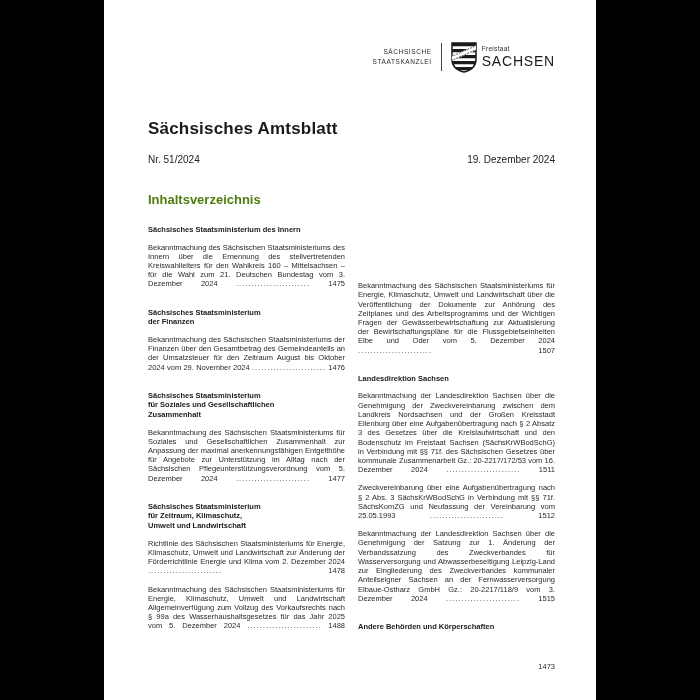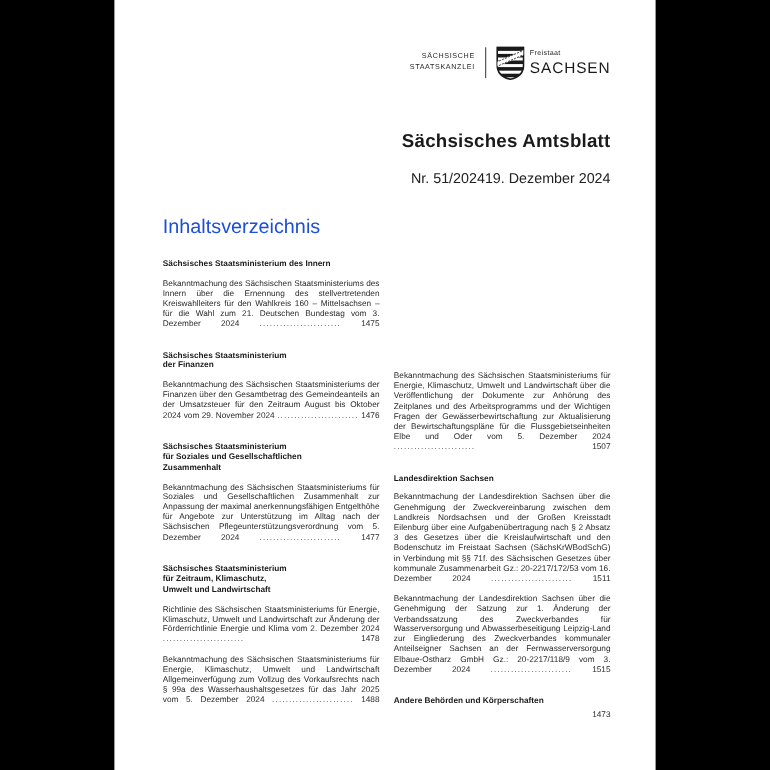--- a/index.html
+++ b/index.html
@@ -48,39 +48,39 @@
     background: #444444;
     margin: 0 9px;
   }
   .coat { display: block; }
   .state-block { margin-left: 5px; line-height: 1; }
   .state-small { font-size: 6.5px; color: #2a2a2a; margin-bottom: 1px; letter-spacing: 0.3px; }
   .state-large { font-size: 14px; color: #1a1a1a; letter-spacing: 0.8px; font-weight: 400; }
   
   .masthead-title {
     margin: 45px 0 0 0;
-    text-align: right;
+    text-align: left;
     font-size: 17px;
     font-weight: bold;
     color: #1a1a1a;
     letter-spacing: 0.2px;
   }
   .date-row {
     margin-top: 15px;
     display: flex;
-    justify-content: flex-end;
-    font-size: 13px;
+    justify-content: space-between;
+    font-size: 10px;
     color: #222222;
   }
   
   .toc-heading {
     margin: 27px 0 0 0;
-    font-size: 18px;
-    font-weight: normal;
-    color: #1d4ed8;
+    font-size: 13px;
+    font-weight: bold;
+    color: #4d7c0f;
   }
   .toc-columns {
     margin-top: 14px;
     display: flex;
     gap: 13px;
     align-items: flex-end;
   }
   .toc-column { flex: 1; min-width: 0; }
   .toc-section:first-child .section-heading { margin-top: 4px; }
   .section-heading {
@@ -96,21 +96,21 @@
     margin: 0 0 9px 0;
     text-align: justify;
     text-align-last: justify;
     color: #2a2a2a;
   }
   .toc-entry .dots { letter-spacing: 1px; color: #2a2a2a; }
   .toc-entry .pg { white-space: nowrap; }
   
   .page-number {
     position: absolute;
-    bottom: 46px;
+    bottom: 29px;
     right: 41px;
     font-size: 7.5px;
     color: #2a2a2a;
   }
 </style>
 </head>
 <body>
 
 <div class="viewer">
   <div class="sheet">
@@ -189,20 +189,21 @@
         </div>
         <div class="toc-column">
           <div class="toc-section">
             <p class="toc-entry"><span class="t">Bekanntmachung des Sächsischen Staatsministeriums für Energie, Klimaschutz, Umwelt und Landwirtschaft über die Veröffentlichung der Dokumente zur Anhörung des Zeitplanes und des Arbeitsprogramms und der Wichtigen Fragen der Gewässerbewirtschaftung zur Aktualisierung der Bewirtschaftungspläne für die Flussgebietseinheiten Elbe und Oder vom 5. Dezember 2024 </span><span class="dots">........................</span><span class="pg">&nbsp;1507</span></p>
           </div>
           <div class="toc-section">
             <h3 class="section-heading">
               <div>Landesdirektion Sachsen</div>
             </h3>
             <p class="toc-entry"><span class="t">Bekanntmachung der Landesdirektion Sachsen über die Genehmigung der Zweckvereinbarung zwischen dem Landkreis Nordsachsen und der Großen Kreisstadt Eilenburg über eine Aufgabenübertragung nach § 2 Absatz 3 des Gesetzes über die Kreislaufwirtschaft und den Bodenschutz im Freistaat Sachsen (SächsKrWBodSchG) in Verbindung mit §§ 71f. des Sächsischen Gesetzes über kommunale Zusammenarbeit Gz.: 20-2217/172/53 vom 16. Dezember 2024 </span><span class="dots">........................</span><span class="pg">&nbsp;1511</span></p>
+            <p class="toc-entry"><span class="t">Zweckvereinbarung über eine Aufgabenübertragung nach § 2 Abs. 3 SächsKrWBodSchG in Verbindung mit §§ 71f. SächsKomZG und Neufassung der Vereinbarung vom 25.05.1993 </span><span class="dots">........................</span><span class="pg">&nbsp;1512</span></p>
             <p class="toc-entry"><span class="t">Bekanntmachung der Landesdirektion Sachsen über die Genehmigung der Satzung zur 1. Änderung der Verbandssatzung des Zweckverbandes für Wasserversorgung und Abwasserbeseitigung Leipzig-Land zur Eingliederung des Zweckverbandes kommunaler Anteilseigner Sachsen an der Fernwasserversorgung Elbaue-Ostharz GmbH Gz.: 20-2217/118/9 vom 3. Dezember 2024 </span><span class="dots">........................</span><span class="pg">&nbsp;1515</span></p>
           </div>
           <div class="toc-section">
             <h3 class="section-heading">
               <div>Andere Behörden und Körperschaften</div>
             </h3>
           </div>
         </div>
       </div>
 

